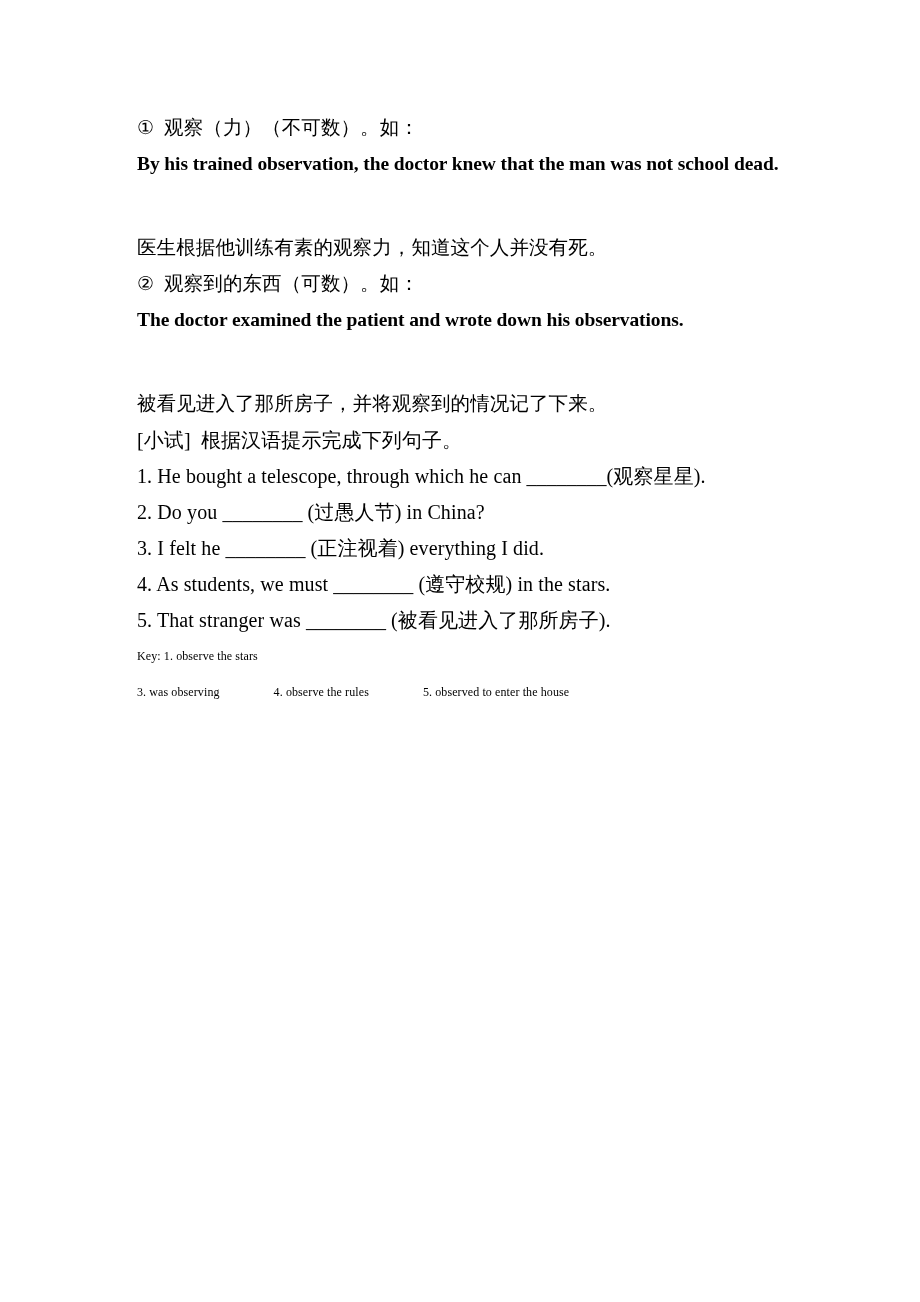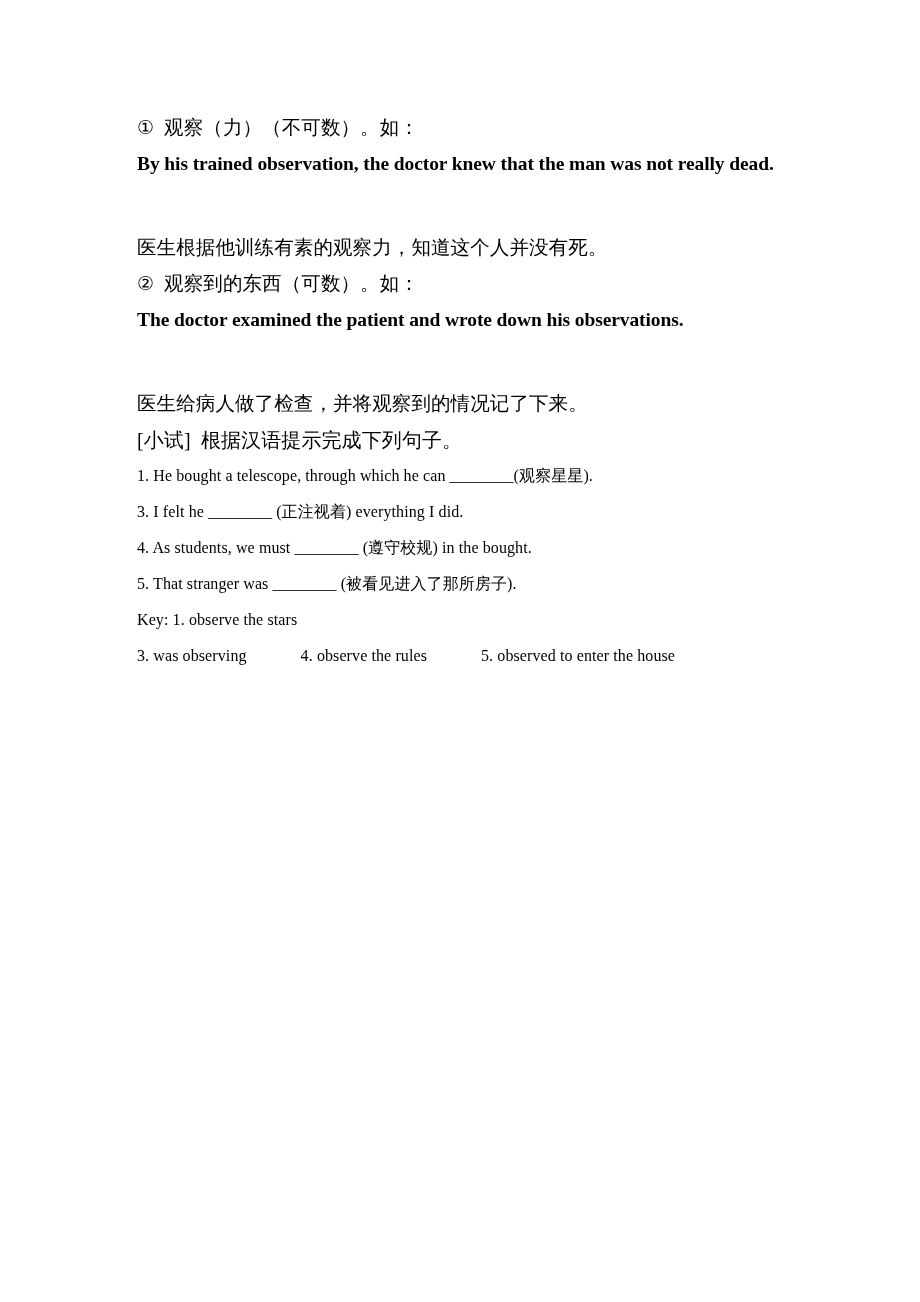--- a/index.html
+++ b/index.html
@@ -55,27 +55,27 @@
     line-height: 36px;
     margin-top: 48px;
   }
   
   .line-drill-head {
     font-size: 20px;
     line-height: 36px;
   }
   
   .line-item {
-    font-size: 16px;
+    font-size: 20px;
     line-height: 36px;
     letter-spacing: 0.1px;
   }
   
   .line-key {
-    font-size: 16px;
+    font-size: 12px;
     line-height: 36px;
     letter-spacing: 0.1px;
   }
   .blank {
     letter-spacing: 0px;
   }
   .gap-wide {
     display: inline-block;
     width: 54px;
   }
@@ -84,38 +84,39 @@
   }
 </style>
 </head>
 <body>
 
 <div class="page">
   <div class="content">
 
     <div class="line line-def"><span class="circ">①</span>&nbsp; <span>观察（力）（不可数）。如：</span></div>
 
-    <div class="line line-example">By his trained observation, the doctor knew that the man was not really dead.</div>
+    <div class="line line-example">By his trained observation, the doctor knew that the man was not school dead.</div>
 
     <div class="line line-cn">医生根据他训练有素的观察力，知道这个人并没有死。</div>
 
     <div class="line line-def"><span class="circ">②</span>&nbsp; <span>观察到的东西（可数）。如：</span></div>
 
     <div class="line line-example">The doctor examined the patient and wrote down his observations.</div>
 
-    <div class="line line-cn">医生给病人做了检查，并将观察到的情况记了下来。</div>
+    <div class="line line-cn">被看见进入了那所房子，并将观察到的情况记了下来。</div>
 
     <div class="line line-drill-head">[小试]  根据汉语提示完成下列句子。</div>
 
     <div class="line line-item"><span>1.</span><span> He bought a telescope, through which he can </span><span class="blank">________</span><span>(观察星星).</span></div>
 
+    <div class="line line-item"><span>2.</span><span> Do you </span><span class="blank">________</span><span> (过愚人节) in China?</span></div>
 
     <div class="line line-item"><span>3.</span><span> I felt he </span><span class="blank">________</span><span> (正注视着) everything I did.</span></div>
 
-    <div class="line line-item"><span>4.</span><span> As students, we must </span><span class="blank">________</span><span> (遵守校规) in the bought.</span></div>
+    <div class="line line-item"><span>4.</span><span> As students, we must </span><span class="blank">________</span><span> (遵守校规) in the stars.</span></div>
 
     <div class="line line-item"><span>5.</span><span> That stranger was </span><span class="blank">________</span><span> (被看见进入了那所房子).</span></div>
 
     <div class="line line-key"><span>Key:</span><span> 1. observe the stars</span></div>
 
 
     <div class="line line-key"><span>3. was observing</span><span class="gap-wide"></span><span>4. observe the rules</span><span class="gap-wide"></span><span>5. observed to enter the house</span></div>
 
   </div>
 </div>

